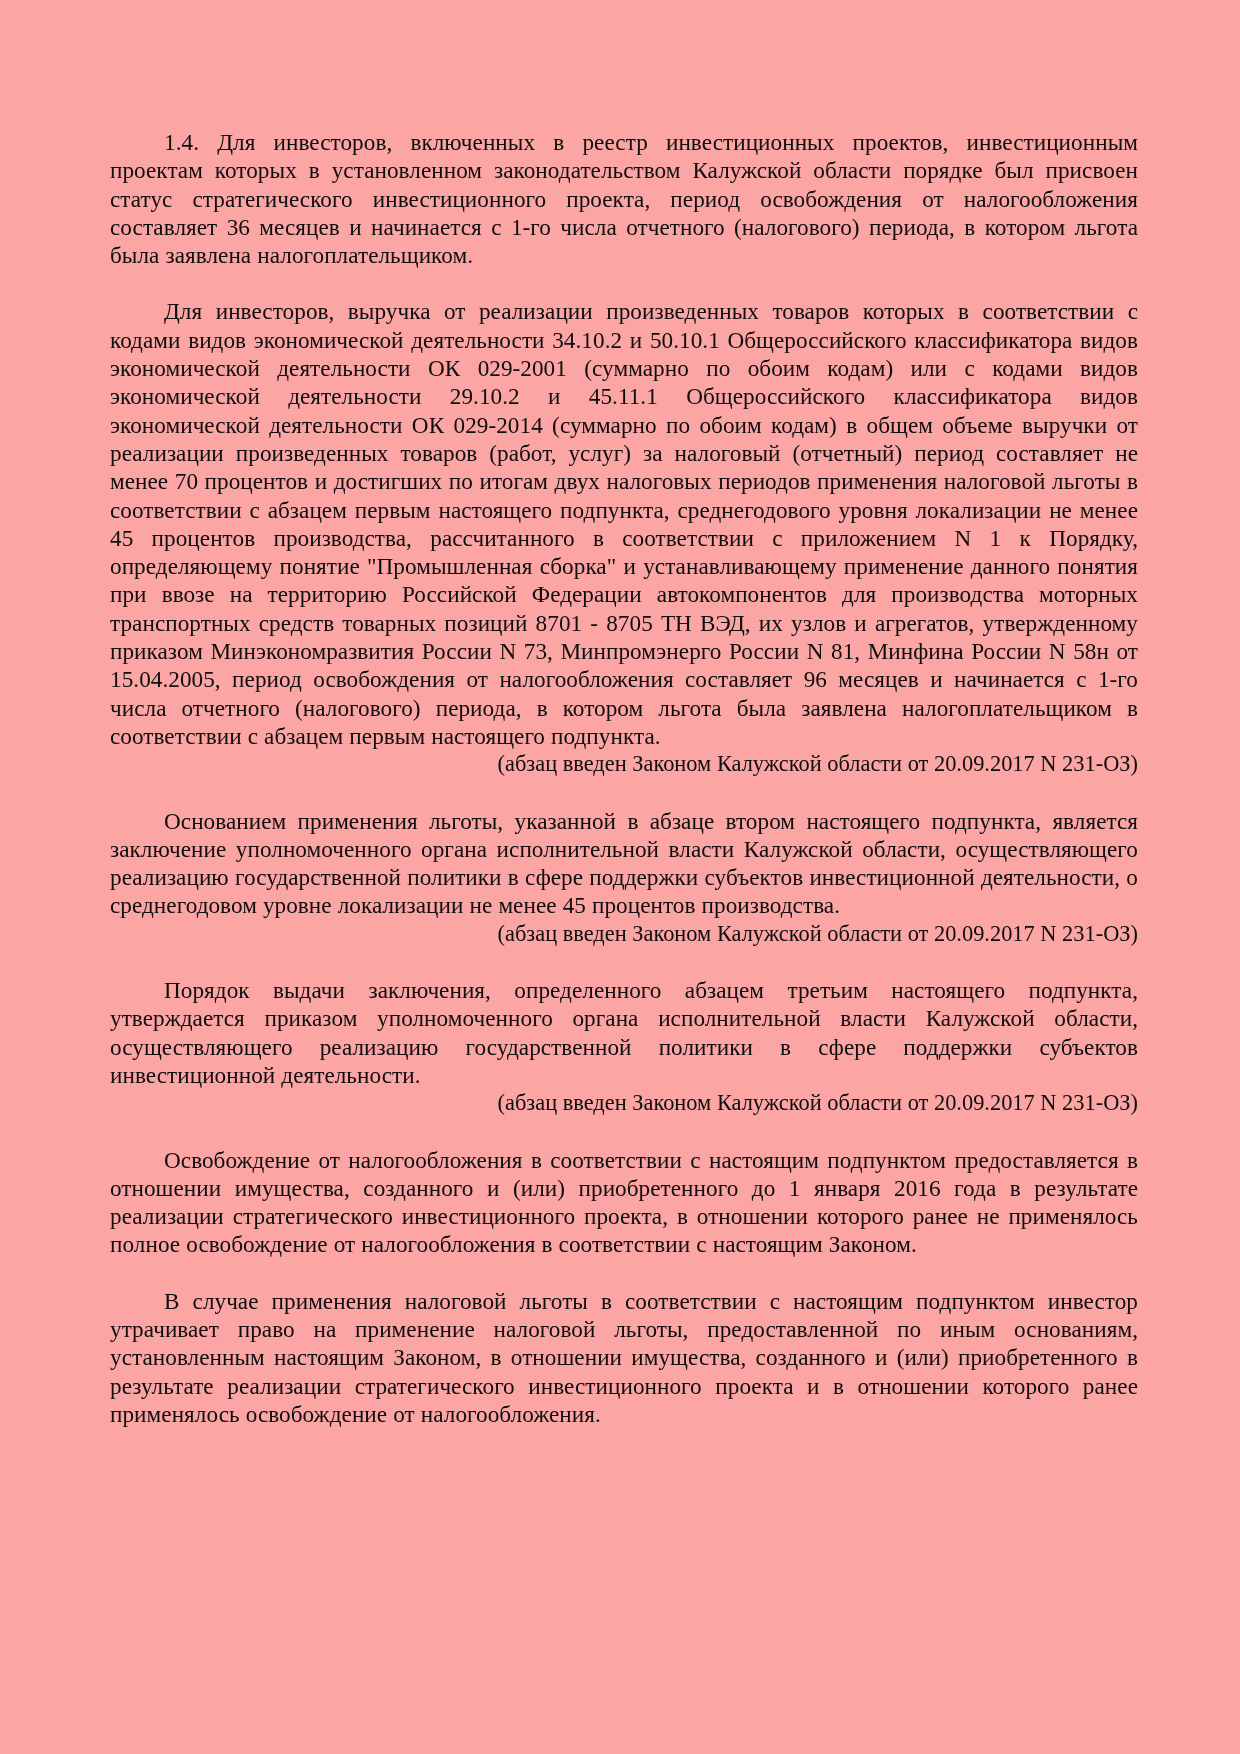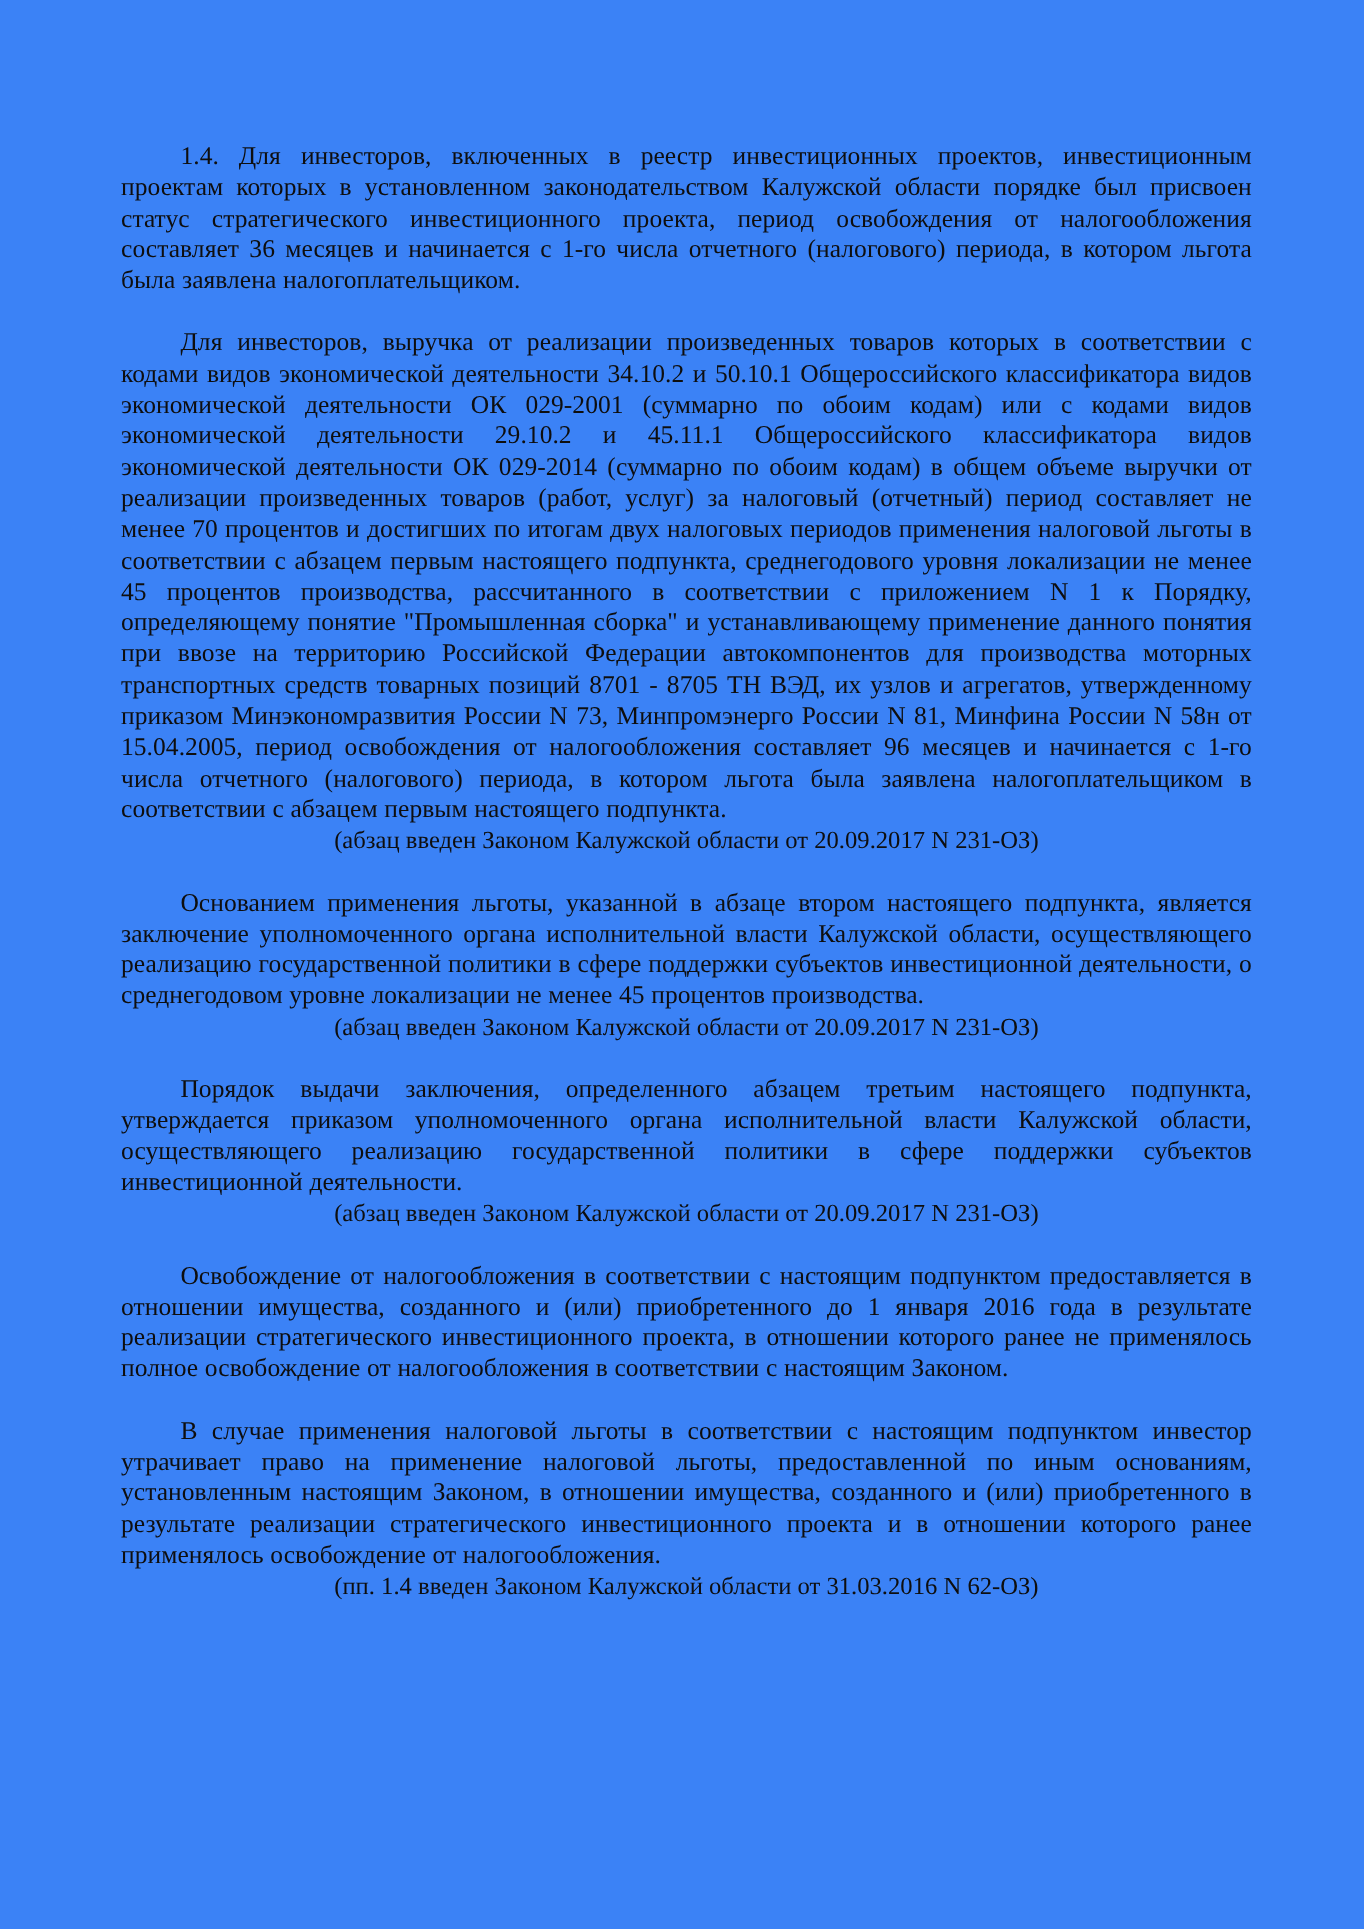--- a/index.html
+++ b/index.html
@@ -6,21 +6,21 @@
   html, body {
     margin: 0;
     padding: 0;
     background: #ffffff;
   }
   .page {
     position: relative;
     width: 1240px;
     height: 1754px;
     margin: 0 auto;
-    background: #3b82f6;
+    background: #fca5a5;
     box-sizing: border-box;
     padding: 128px 102px 40px 110px;
     font-family: "Liberation Serif", "DejaVu Serif", serif;
     color: #101010;
   }
   .doc-body {
     width: 1028px;
   }
   
   p.para {
@@ -30,21 +30,21 @@
     text-indent: 54px;
     font-size: 23.2px;
     line-height: 28.3px;
     letter-spacing: 0.05px;
     word-spacing: 0.2px;
     color: #0e0e0e;
   }
   
   p.cite {
     margin: 0;
-    text-align: center;
+    text-align: right;
     text-indent: 0;
     font-size: 22.4px;
     line-height: 28.3px;
     color: #0e0e0e;
   }
   
   .gap-block { height: 28px; }
 
   
   .doc-body {
@@ -74,16 +74,15 @@
     <p class="para">Порядок выдачи заключения, определенного абзацем третьим настоящего подпункта, утверждается приказом уполномоченного органа исполнительной власти Калужской области, осуществляющего реализацию государственной политики в сфере поддержки субъектов инвестиционной деятельности.</p>
     <p class="cite">(абзац введен Законом Калужской области от 20.09.2017 N 231-ОЗ)</p>
 
     <div class="gap-block"></div>
 
     <p class="para">Освобождение от налогообложения в соответствии с настоящим подпунктом предоставляется в отношении имущества, созданного и (или) приобретенного до 1 января 2016 года в результате реализации стратегического инвестиционного проекта, в отношении которого ранее не применялось полное освобождение от налогообложения в соответствии с настоящим Законом.</p>
 
     <div class="gap-block"></div>
 
     <p class="para">В случае применения налоговой льготы в соответствии с настоящим подпунктом инвестор утрачивает право на применение налоговой льготы, предоставленной по иным основаниям, установленным настоящим Законом, в отношении имущества, созданного и (или) приобретенного в результате реализации стратегического инвестиционного проекта и в отношении которого ранее применялось освобождение от налогообложения.</p>
-    <p class="cite">(пп. 1.4 введен Законом Калужской области от 31.03.2016 N 62-ОЗ)</p>
 
   </div>
 </div>
 
 </body></html>

